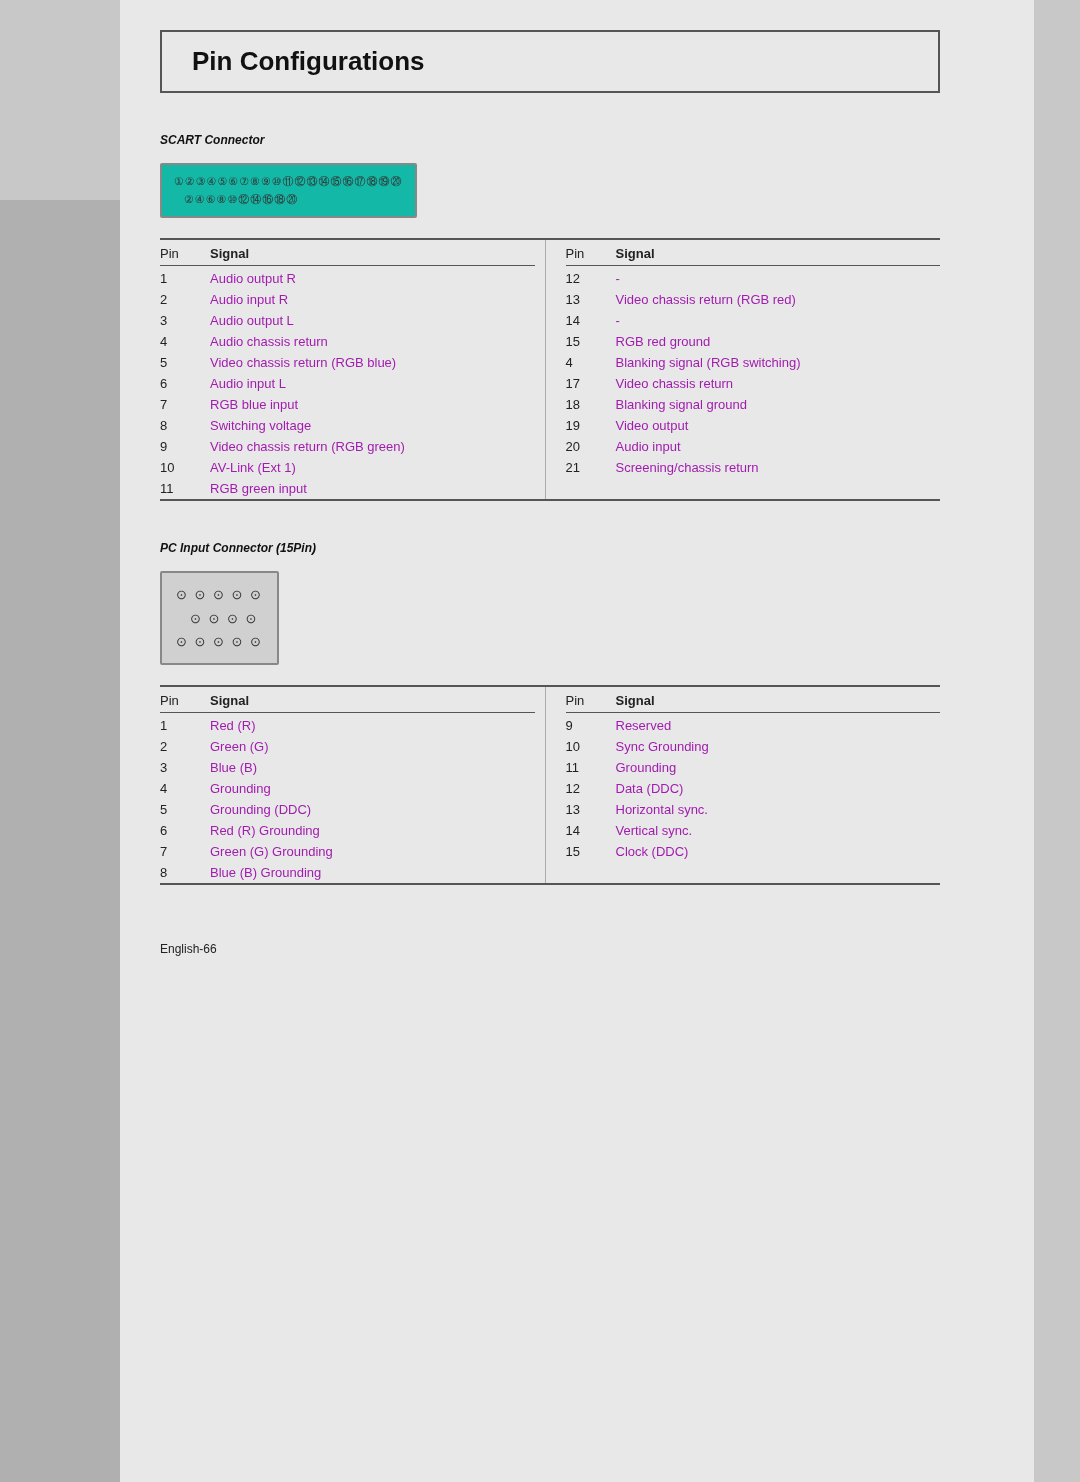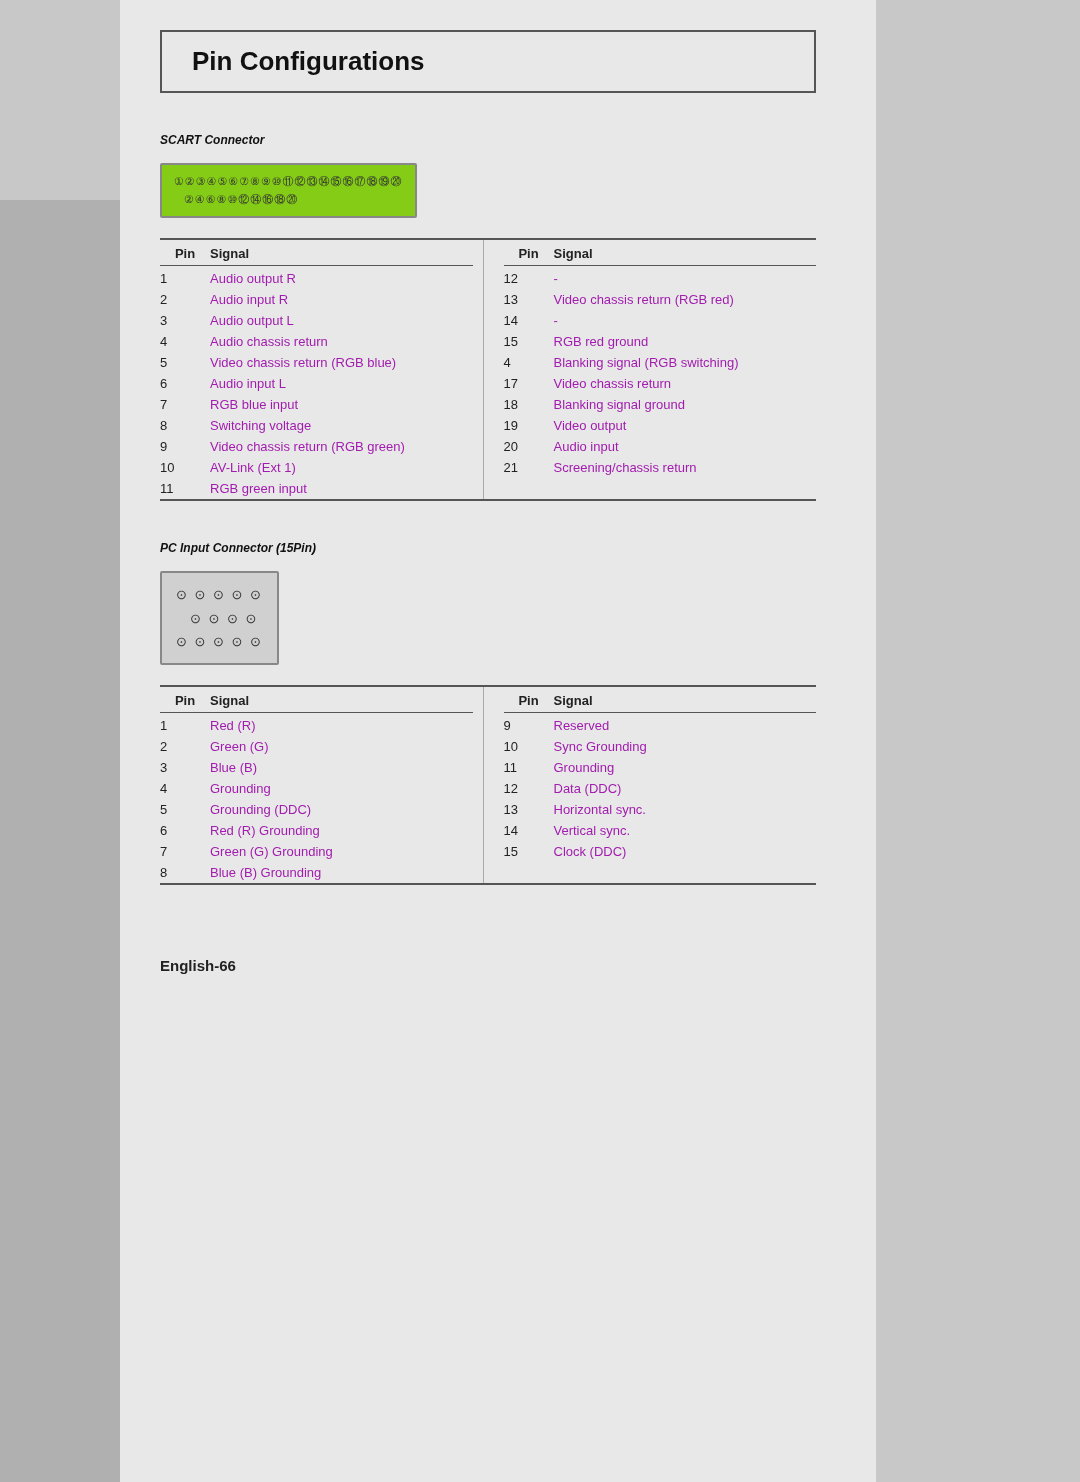--- a/index.html
+++ b/index.html
@@ -6,21 +6,21 @@
     body {
       background-color: #c8c8c8;
       font-family: Arial, Helvetica, sans-serif;
       font-size: 13px;
       color: #222;
       width: 1080px;
       min-height: 1482px;
     }
     .page-wrapper {
       display: flex;
-      width: 876px;
+      width: 1034px;
       min-height: 1482px;
     }
     .left-sidebar {
       width: 120px;
       background-color: #b0b0b0;
       min-height: 1482px;
       position: relative;
     }
     .left-sidebar-top {
       width: 120px;
@@ -53,21 +53,21 @@
     }
     .section-title {
       font-size: 12px;
       font-weight: bold;
       font-style: italic;
       margin-bottom: 16px;
       color: #111;
     }
     .connector-diagram {
       border: 2px solid #888;
-      background: #84cc16;
+      background: #14b8a6;
       display: inline-block;
       padding: 8px 12px;
       margin-bottom: 20px;
       font-size: 11px;
       line-height: 1.6;
       letter-spacing: 1px;
       color: #333;
       border-radius: 2px;
     }
     .connector-diagram-pc {
@@ -100,25 +100,24 @@
     .pin-half:last-child {
       padding-left: 20px;
     }
     .pin-header-row {
       display: flex;
       padding: 6px 0 4px 0;
       border-bottom: 1.5px solid #555;
       margin-bottom: 2px;
     }
     .pin-header-pin {
-      font-weight: bold;
+      font-weight: normal;
       font-size: 13px;
       width: 50px;
       min-width: 50px;
-      text-align: center;
     }
     .pin-header-signal {
       font-weight: bold;
       font-size: 13px;
     }
     .pin-row {
       display: flex;
       padding: 3px 0;
       font-size: 13px;
     }
@@ -127,23 +126,23 @@
       min-width: 50px;
       color: #222;
     }
     .pin-signal {
       color: #a21caf;
     }
     .section {
       margin-bottom: 40px;
     }
     .page-footer {
-      margin-top: 72px;
-      font-size: 15px;
-      font-weight: bold;
+      margin-top: 57px;
+      font-size: 12px;
+      font-weight: normal;
       color: #222;
     }
   </style>
 </head>
 <body>
 
 <div class="page-wrapper">
   <div class="left-sidebar">
     <div class="left-sidebar-top"></div>
   </div>

